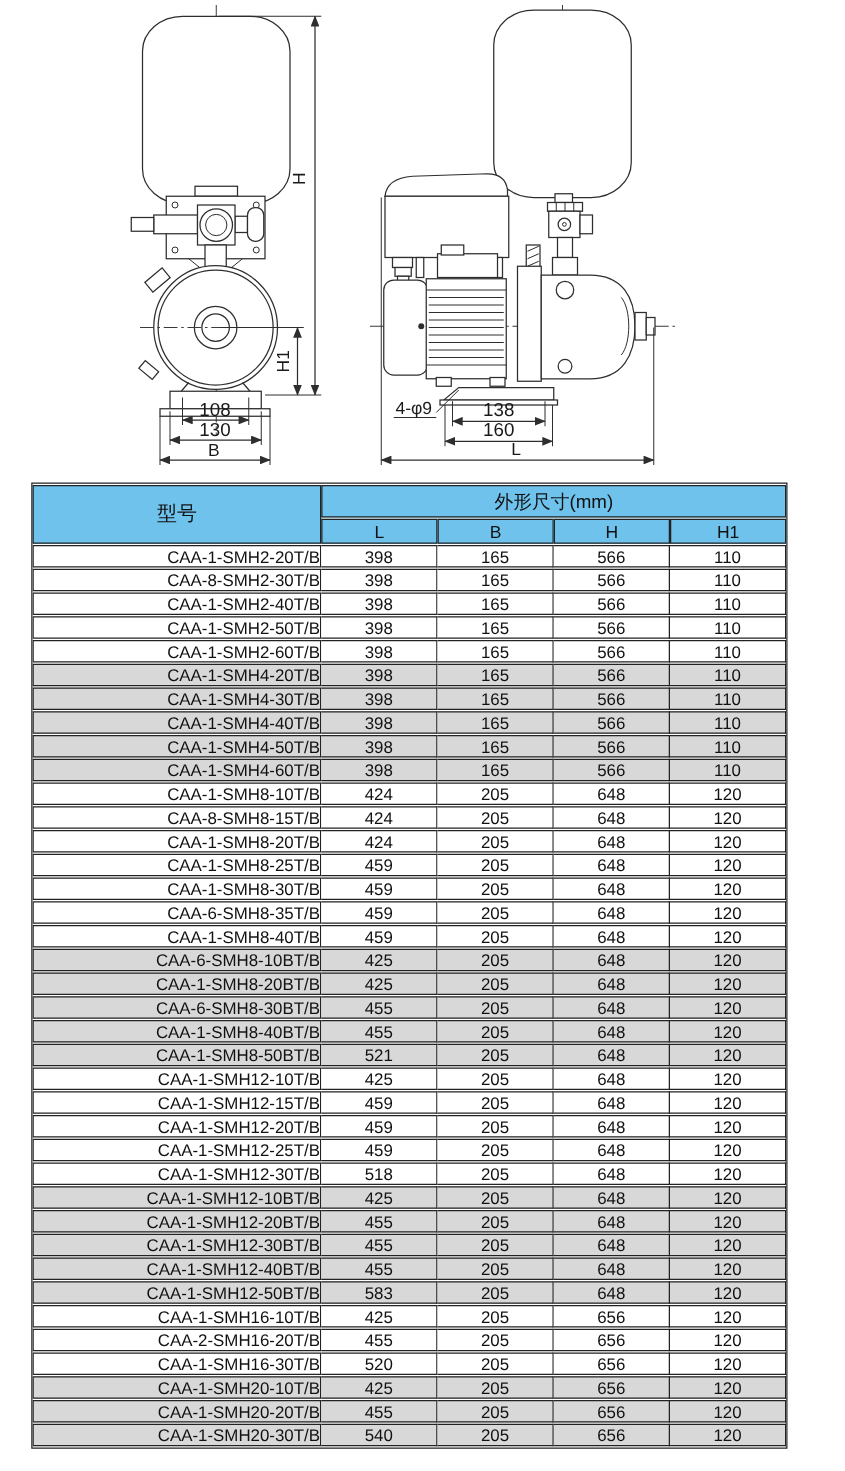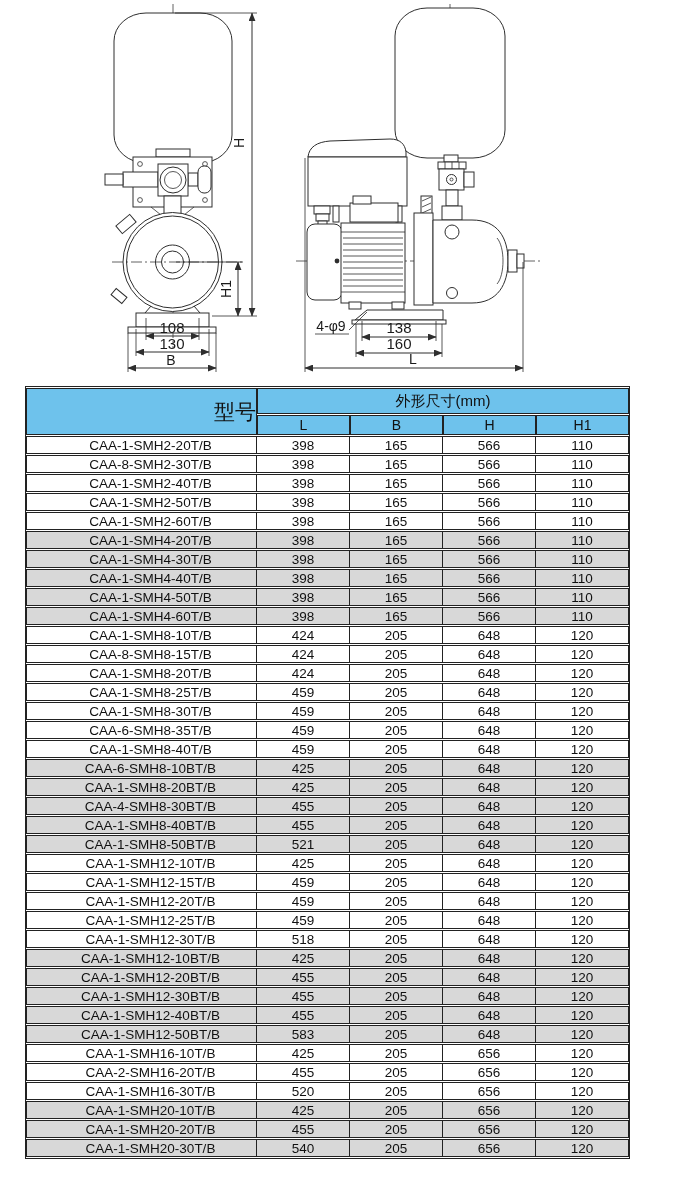--- a/index.html
+++ b/index.html
@@ -18,25 +18,25 @@
 
   table.dims{position:absolute;left:25px;top:386px;width:604px;
     border-collapse:separate;border-spacing:0 1px;border:1px solid #222;
     table-layout:fixed;}
   col.c-model{width:231px;}
   col.c-dim{width:93px;}
   th,td{box-sizing:border-box;padding:0;vertical-align:middle;}
   thead th{background:#6ec2ec;border:1px solid #222;font-weight:400;color:#111;text-align:center;}
   th.group-h{height:26px;font-size:15px;}
   th.sub-h{height:20px;font-size:14px;}
-  th.model-h{font-size:21px;text-align:right;}
+  th.model-h{font-size:16px;}
   tbody td{height:18px;font-size:13.5px;color:#111;text-align:center;
     border-top:1px solid #222;border-bottom:1px solid #222;border-right:1px solid #222;
     background:#fff;}
-  tbody td:first-child{border-left:1px solid #222;text-align:center;padding-left:18px;}
+  tbody td:first-child{border-left:1px solid #222;text-align:right;padding-left:18px;}
   tbody tr.shaded td{background:#d8d8d8;}
 </style>
 </head>
 <body>
 
 <div class="page">
 
   <svg class="drawing" width="676" height="384" viewBox="0 0 676 384">
     <defs>
       <marker id="ar" viewBox="0 0 10 8" refX="9.3" refY="4" markerWidth="9" markerHeight="7" orient="auto-start-reverse">
@@ -300,21 +300,21 @@
           <td>120</td>
         </tr>
         <tr class="shaded">
           <td>CAA-1-SMH8-20BT/B</td>
           <td>425</td>
           <td>205</td>
           <td>648</td>
           <td>120</td>
         </tr>
         <tr class="shaded">
-          <td>CAA-4-SMH8-30BT/B</td>
+          <td>CAA-6-SMH8-30BT/B</td>
           <td>455</td>
           <td>205</td>
           <td>648</td>
           <td>120</td>
         </tr>
         <tr class="shaded">
           <td>CAA-1-SMH8-40BT/B</td>
           <td>455</td>
           <td>205</td>
           <td>648</td>

